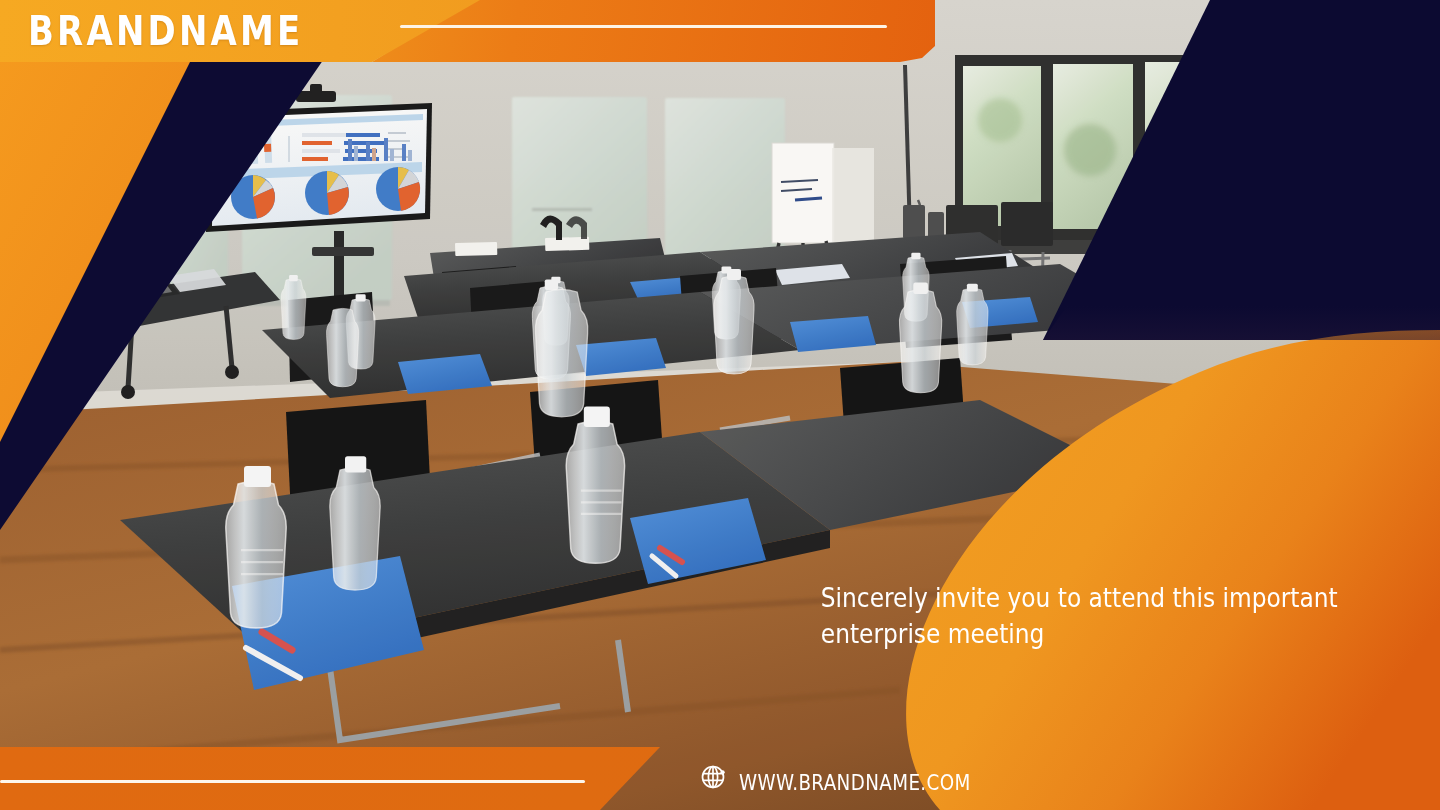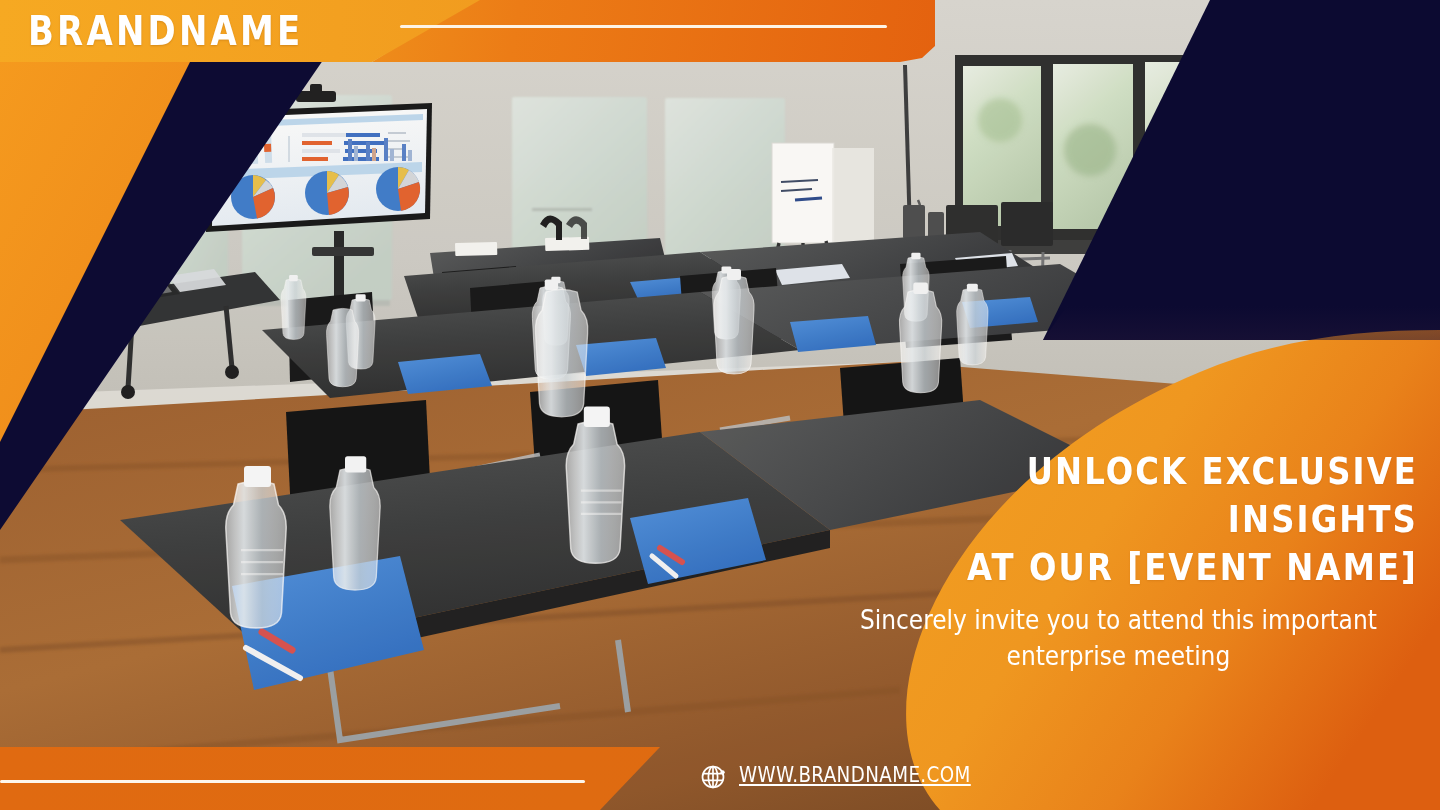--- a/index.html
+++ b/index.html
@@ -80,42 +80,41 @@
   .headline{
     position:absolute;right:22px;top:448px;width:600px;z-index:8;
     text-align:right;color:#ffffff;
     font-family:"DejaVu Sans Condensed","Liberation Sans",sans-serif;
     font-size:37px;font-weight:bold;line-height:48px;letter-spacing:2.2px;
     text-shadow:0 1px 2px rgba(150,70,0,.18);
   }
   .headline .hl-line{display:block;transform:scaleX(0.97);transform-origin:right center;}
   .subtext{
     position:absolute;right:24px;top:580px;width:620px;z-index:8;
-    text-align:center;color:#ffffff;
+    text-align:left;color:#ffffff;
     font-size:27px;line-height:36px;font-weight:normal;
     font-family:"DejaVu Sans Condensed","Liberation Sans",sans-serif;
-    margin-top:22px;
   }
   .subtext span{display:block;transform:scaleX(0.96);transform-origin:right center;}
 
   
   .bottom-bar{
     position:absolute;left:0;bottom:0;width:1440px;height:63px;z-index:6;
     background:linear-gradient(90deg,#e06a11 0%,#df6b11 40%,#e06a11 72%,#dd5f10 100%);
     clip-path:polygon(0 0,660px 0,600px 63px,0 63px);
   }
   .bottom-rule{
     position:absolute;left:0;bottom:27px;width:585px;height:3px;
     background:#fdf6ec;z-index:9;border-radius:2px;
   }
   .footer{
     position:absolute;left:0;bottom:0;width:1440px;height:63px;z-index:8;
     display:flex;align-items:center;color:#fff;
   }
-  .footer-item{display:flex;align-items:flex-start;gap:11px;text-decoration:underline;}
+  .footer-item{display:flex;align-items:flex-end;gap:11px;}
   .footer-item.web{margin-left:700px;}
   .footer-item.tel{margin-left:105px;}
   .footer-text{
     font-size:21px;letter-spacing:.4px;
     font-family:"DejaVu Sans Condensed","Liberation Sans",sans-serif;
     transform:scaleX(0.97);transform-origin:left center;white-space:nowrap;
   }
   .ico{display:block;}
 </style>
 </head>
@@ -535,24 +534,20 @@
           <stop offset="0" stop-color="#f3a021"></stop>
           <stop offset="0.45" stop-color="#ef9720"></stop>
           <stop offset="0.72" stop-color="#e9821a"></stop>
           <stop offset="1" stop-color="#dd5f10"></stop>
         </linearGradient>
       </defs>
       <path d="M300 480 C 210 380, 300 150, 560 42 C 640 8, 720 0, 800 0 L800 480 Z" fill="url(#blobG)"></path>
     </svg>
   </div>
 
-  <div class="headline">
-    <span class="hl-line">UNLOCK EXCLUSIVE INSIGHTS</span>
-    <span class="hl-line">AT OUR  [EVENT NAME]</span>
-  </div>
 
   <div class="subtext">
     <span>Sincerely invite you to attend this important</span>
     <span>enterprise meeting</span>
   </div>
 
   <div class="bottom-bar"></div>
   <div class="bottom-rule"></div>
 
   <div class="footer">

